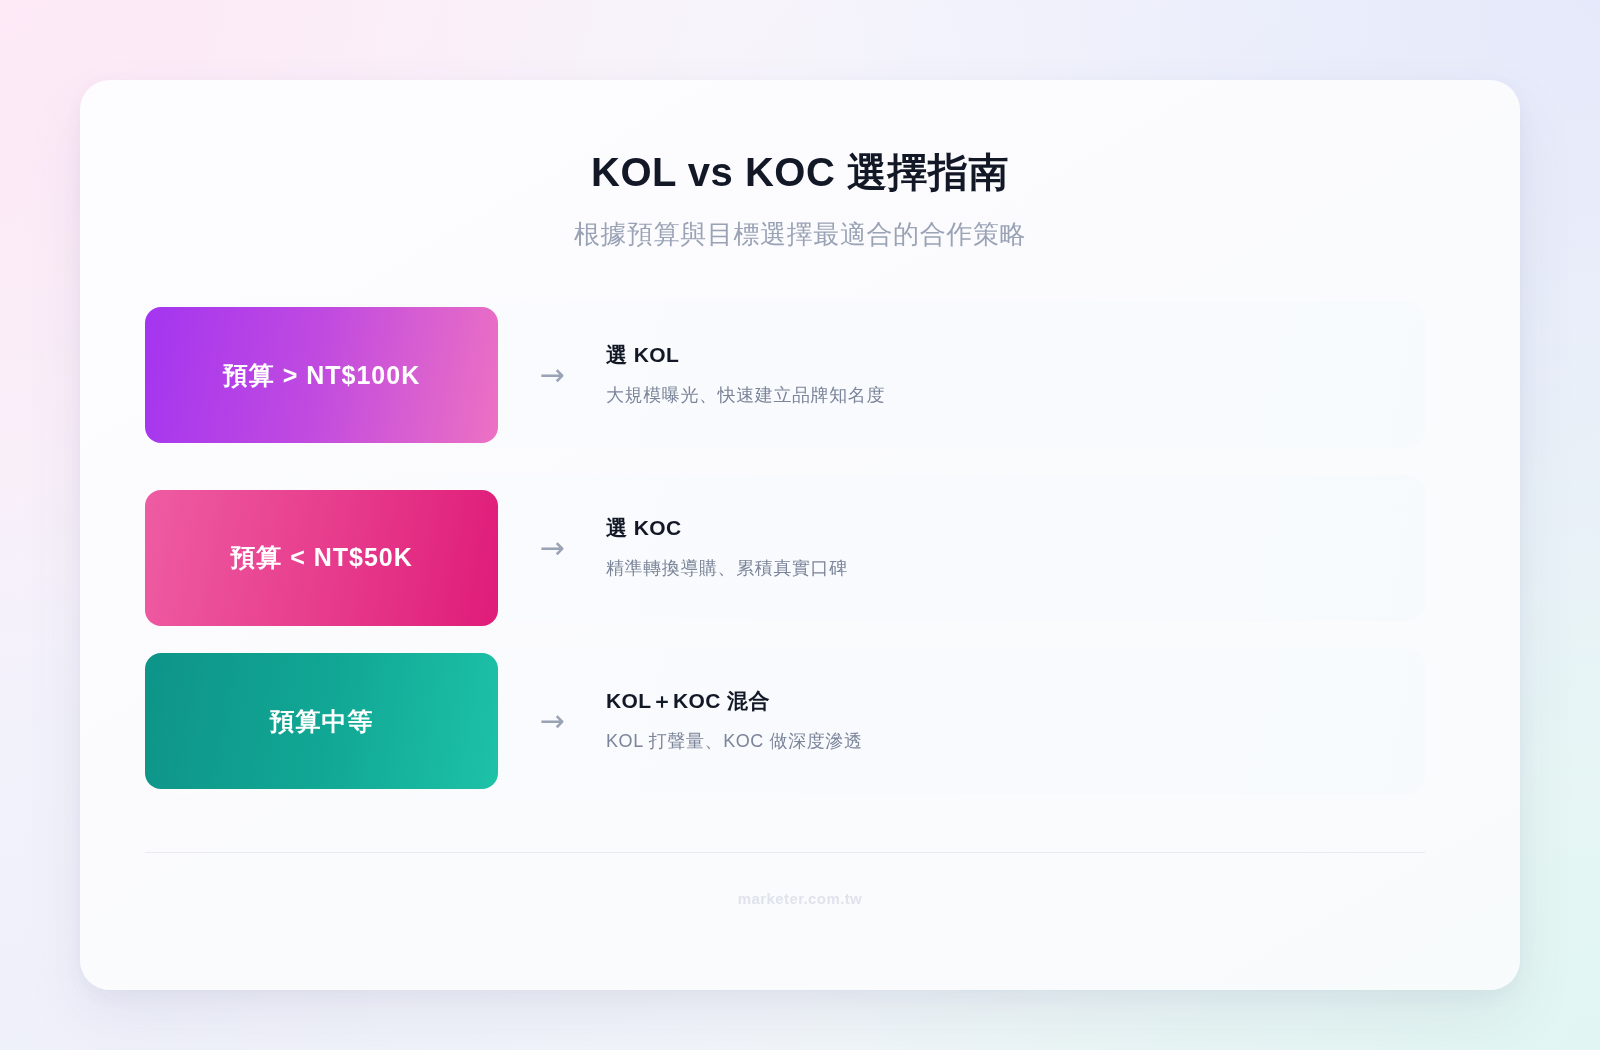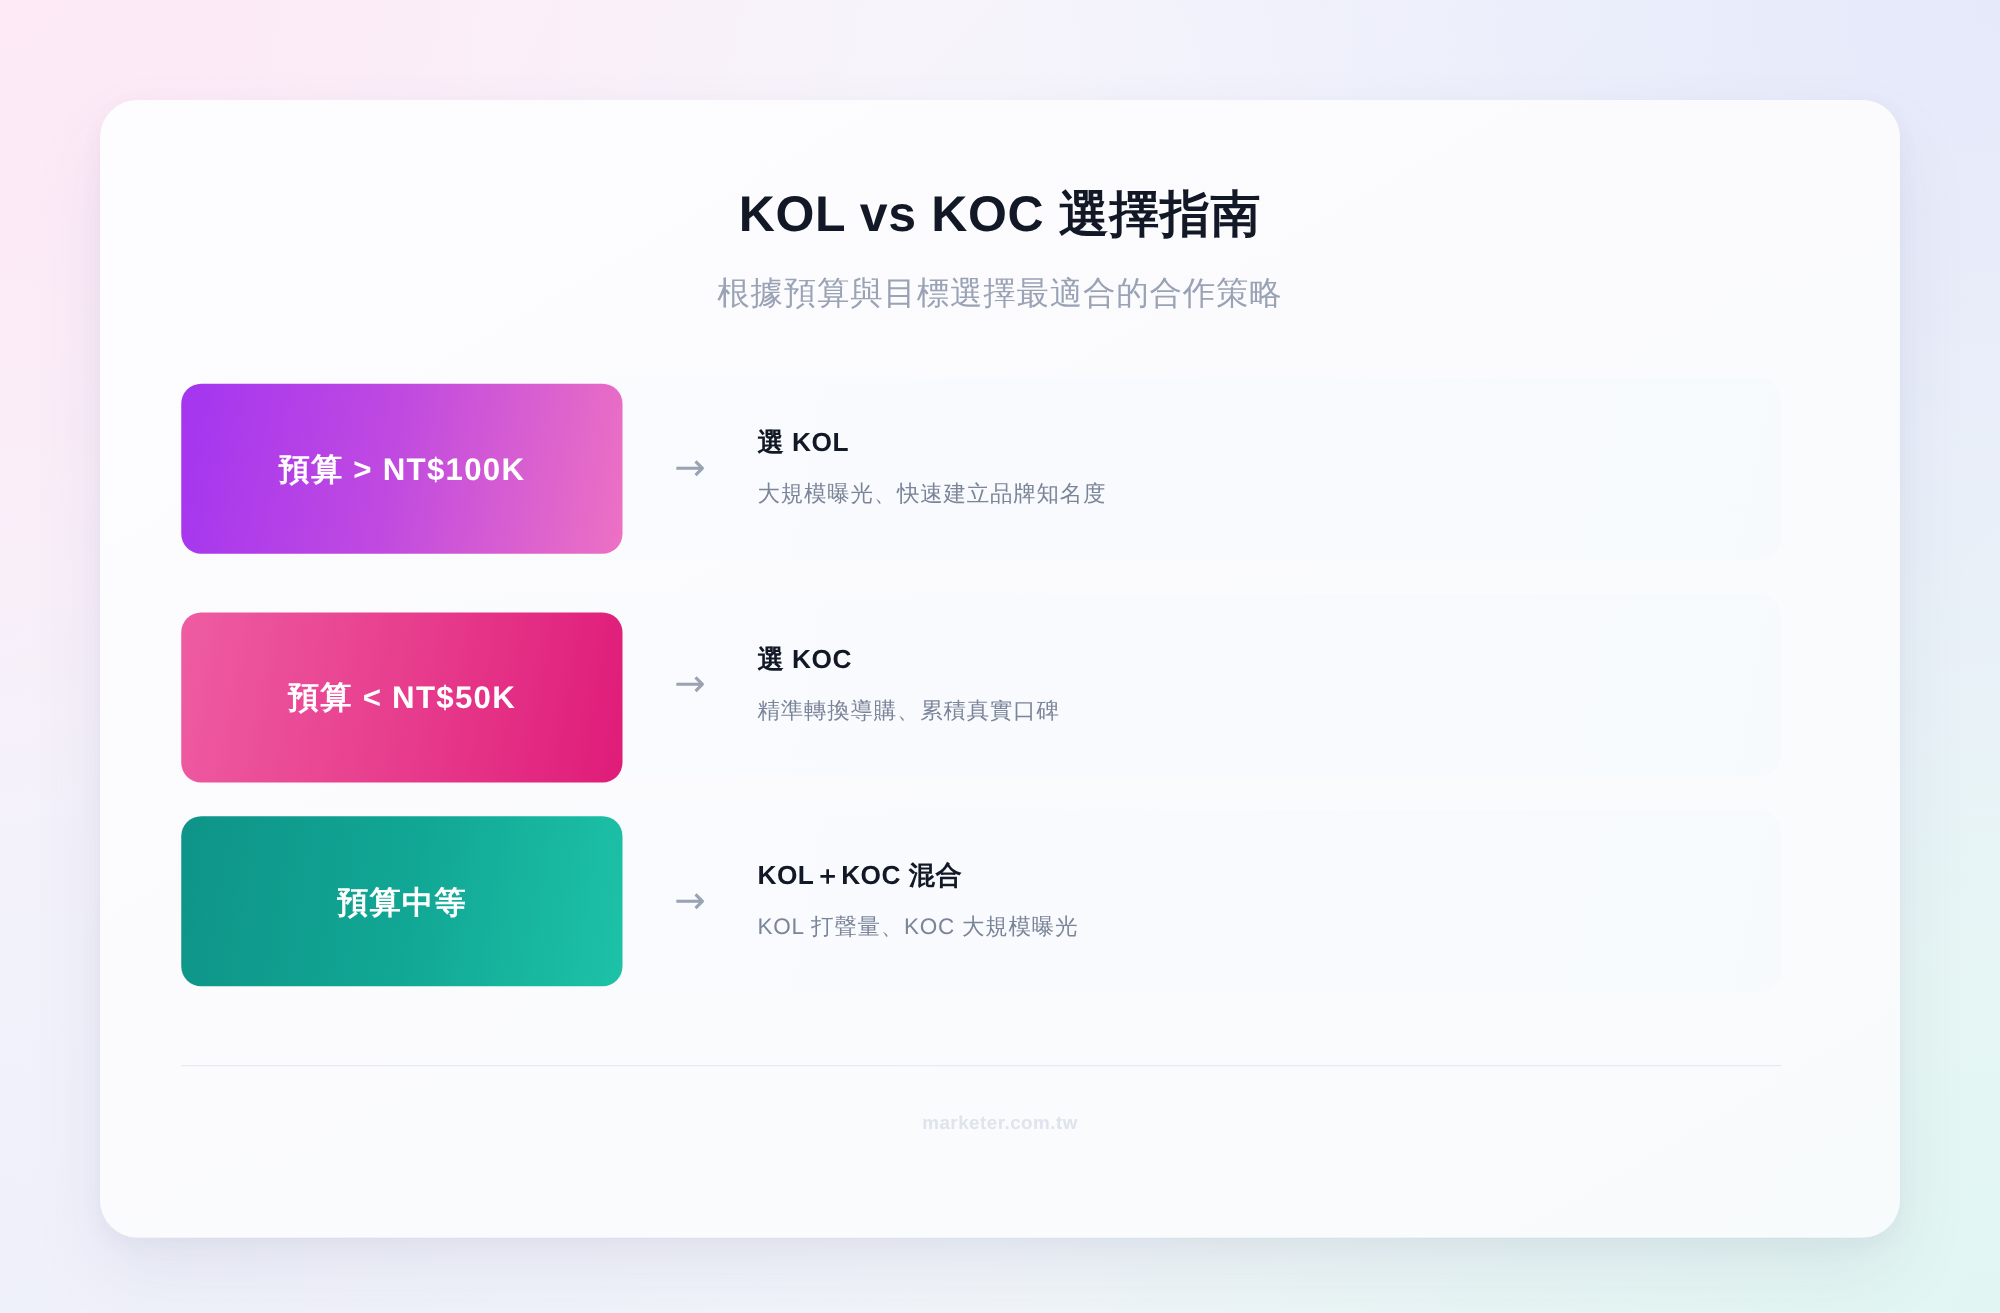--- a/index.html
+++ b/index.html
@@ -213,21 +213,21 @@
       </div>
     </div>
 
     <div class="row">
       <div class="badge badge-teal">
         <span>預算中等</span>
       </div>
       <div class="arrow">→</div>
       <div class="row-content">
         <p class="row-heading">KOL＋KOC 混合</p>
-        <p class="row-desc">KOL 打聲量、KOC 大規模曝光</p>
+        <p class="row-desc">KOL 打聲量、KOC 做深度滲透</p>
       </div>
     </div>
 
   </div>
 
   <div class="divider"></div>
 
   <div class="footer">
     <span class="footer-text">marketer.com.tw</span>
   </div>

